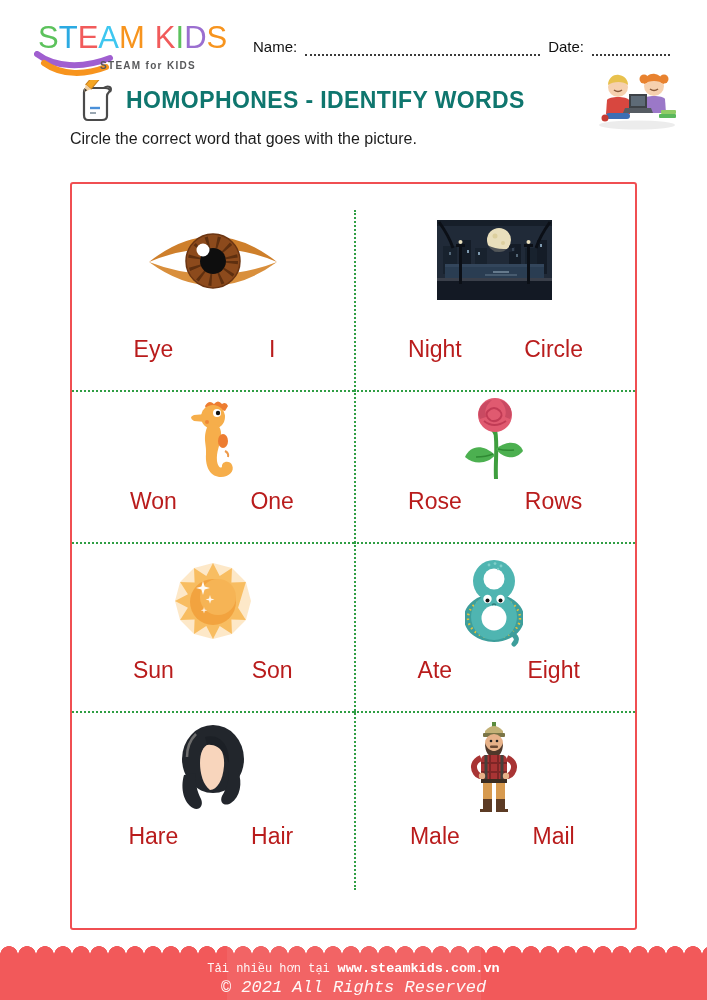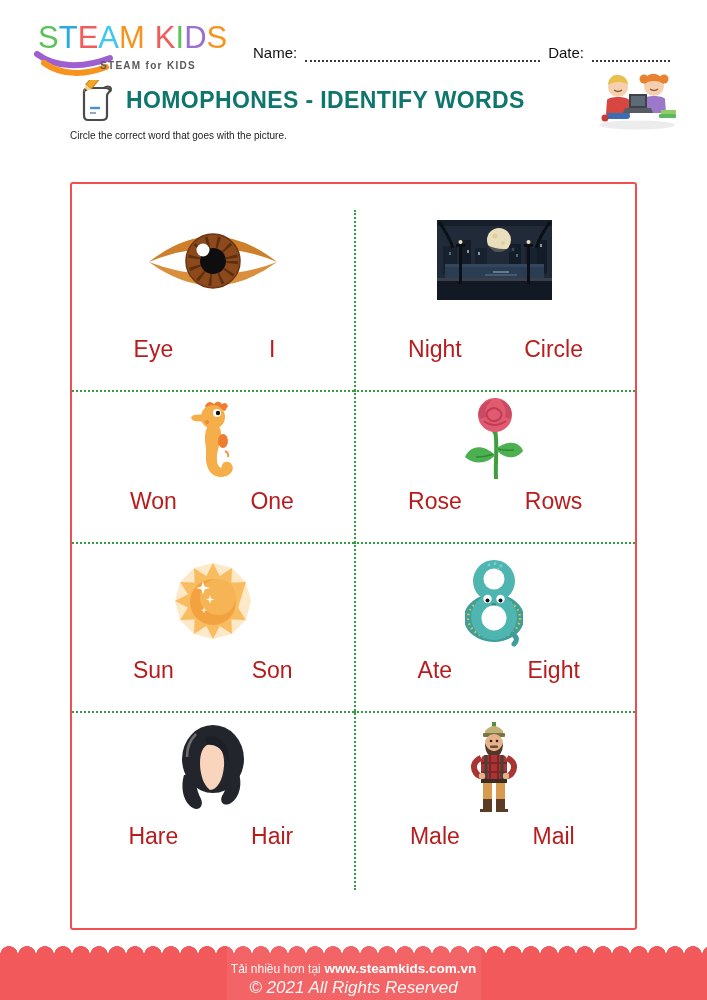--- a/index.html
+++ b/index.html
@@ -6,45 +6,45 @@
   body{
     width:707px;height:1000px;position:relative;background:#ffffff;
     font-family:"Liberation Sans", sans-serif;overflow:hidden;
   }
   
   .logo{position:absolute;left:38px;top:22px;width:210px;height:58px;}
   .logo-letters{font-size:31px;font-weight:400;line-height:1;letter-spacing:0px;white-space:nowrap;}
   .logo-letters span{display:inline-block;}
   .logo-swoosh{position:absolute;left:-4px;top:29px;}
   .logo-tagline{position:absolute;left:62px;top:38px;font-size:10px;font-weight:bold;color:#58595B;letter-spacing:1.3px;white-space:nowrap;}
-  .name-date{position:absolute;left:253px;right:37px;top:44px;display:flex;align-items:flex-end;font-size:15px;color:#111;}
+  .name-date{position:absolute;left:253px;right:37px;top:38px;display:flex;align-items:flex-end;font-size:15px;color:#111;}
   .nd-label{padding-bottom:1px;}
   .dotline{border-bottom:2px dotted #3a3a3a;height:13px;flex:1;margin:0 8px;}
   .dotline.short{flex:0 0 78px;margin-right:0;}
   
   .title-row{position:absolute;left:76px;top:76px;right:40px;height:54px;}
   .title-icon{position:absolute;left:0;top:4px;}
   .page-title{position:absolute;left:50px;top:11px;font-size:23px;font-weight:800;color:#0f766e;letter-spacing:.4px;white-space:nowrap;}
   .kids-art{position:absolute;right:-12px;top:-4px;}
-  .instruction{position:absolute;left:70px;top:130px;font-size:10px;color:#1c1c1c;}
+  .instruction{position:absolute;left:70px;top:130px;font-size:16px;color:#1c1c1c;}
   
   .sheet{position:absolute;left:70px;top:182px;width:567px;height:748px;border:2.5px solid #F04F52;border-radius:3px;box-sizing:border-box;background:#fff;}
   .grid{position:absolute;inset:0;display:grid;grid-template-columns:1fr 1fr;grid-template-rows:206px 152px 169px 216px;}
   .cell{display:flex;flex-direction:column;min-height:0;}
   .cell.bt{border-top:2px dotted #2F9E44;}
   .vdivider{position:absolute;left:50%;top:26px;bottom:38px;width:0;border-left:2px dotted #2F9E44;pointer-events:none;}
   .pic{flex:1;display:flex;align-items:center;justify-content:center;min-height:0;}
   .words{height:54px;display:flex;padding:0 22px;}
   .cell.r4 .words{height:104px;}
   .word{flex:1;text-align:center;font-size:23px;color:#b91c1c;cursor:pointer;}
   
   .scallops{position:absolute;left:0;right:0;bottom:45px;height:9px;
     background-image:radial-gradient(circle at 9px 9px, #F2595A 8.6px, rgba(0,0,0,0) 9.2px);
     background-size:18px 9px;background-repeat:repeat-x;}
-  .footer{position:absolute;left:0;right:0;bottom:0;height:45px;background:#F2595A;color:#fff;text-align:center;}
+  .footer{position:absolute;left:0;right:0;bottom:0;height:45px;background:#F2595A;color:#fff;text-align:center;font-family:Liberation Mono, monospace;}
   .footer-band{position:absolute;left:50%;transform:translateX(-50%);width:254px;top:-9px;bottom:0;background:rgba(255,255,255,0.07);}
   .footer-line1{position:relative;padding-top:6px;font-size:13px;}
   .footer-prefix{font-size:12px;opacity:.95;}
   .footer-url{font-weight:bold;font-size:13.5px;}
   .footer-line2{position:relative;font-size:17px;font-style:italic;margin-top:2px;opacity:.95;}
 </style>
 </head>
 <body>
 
 <div class="logo">

